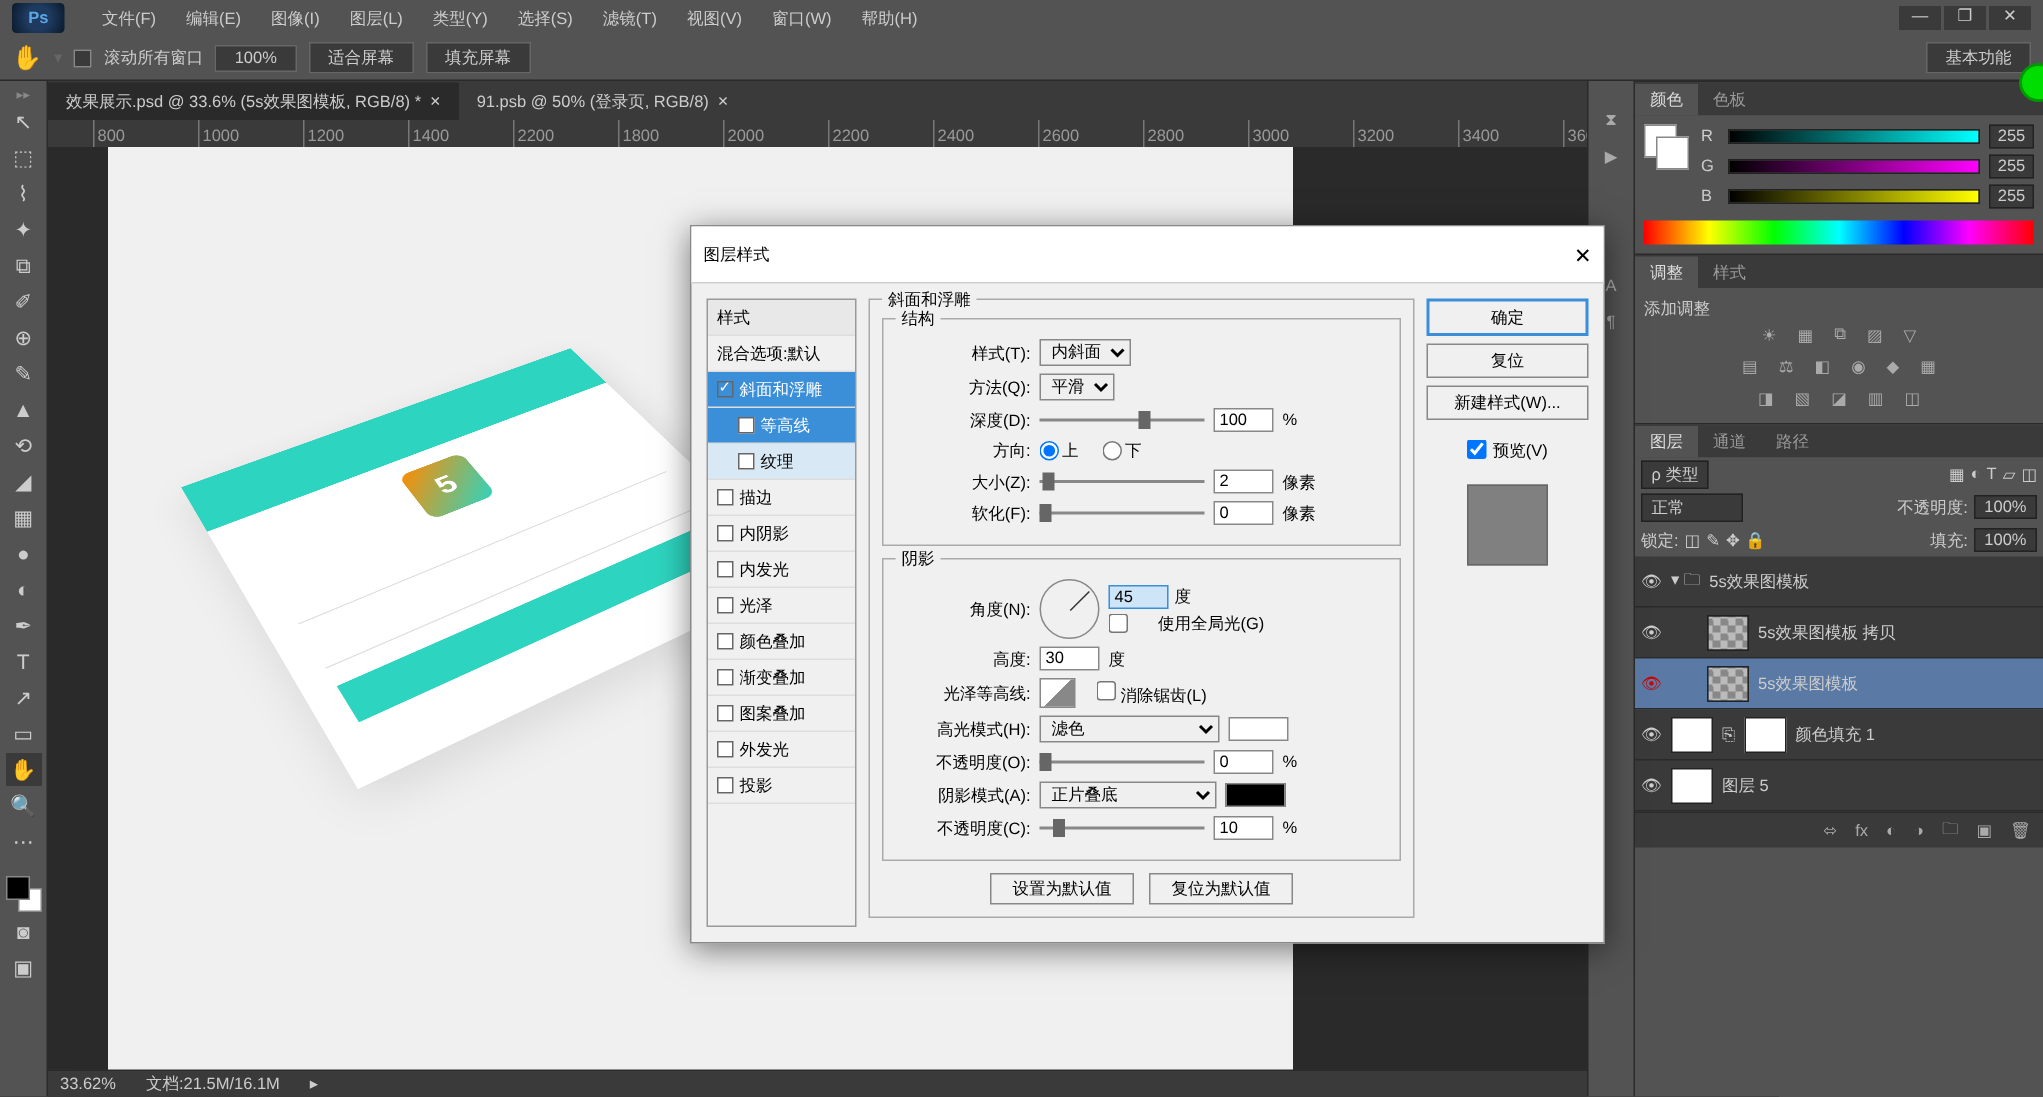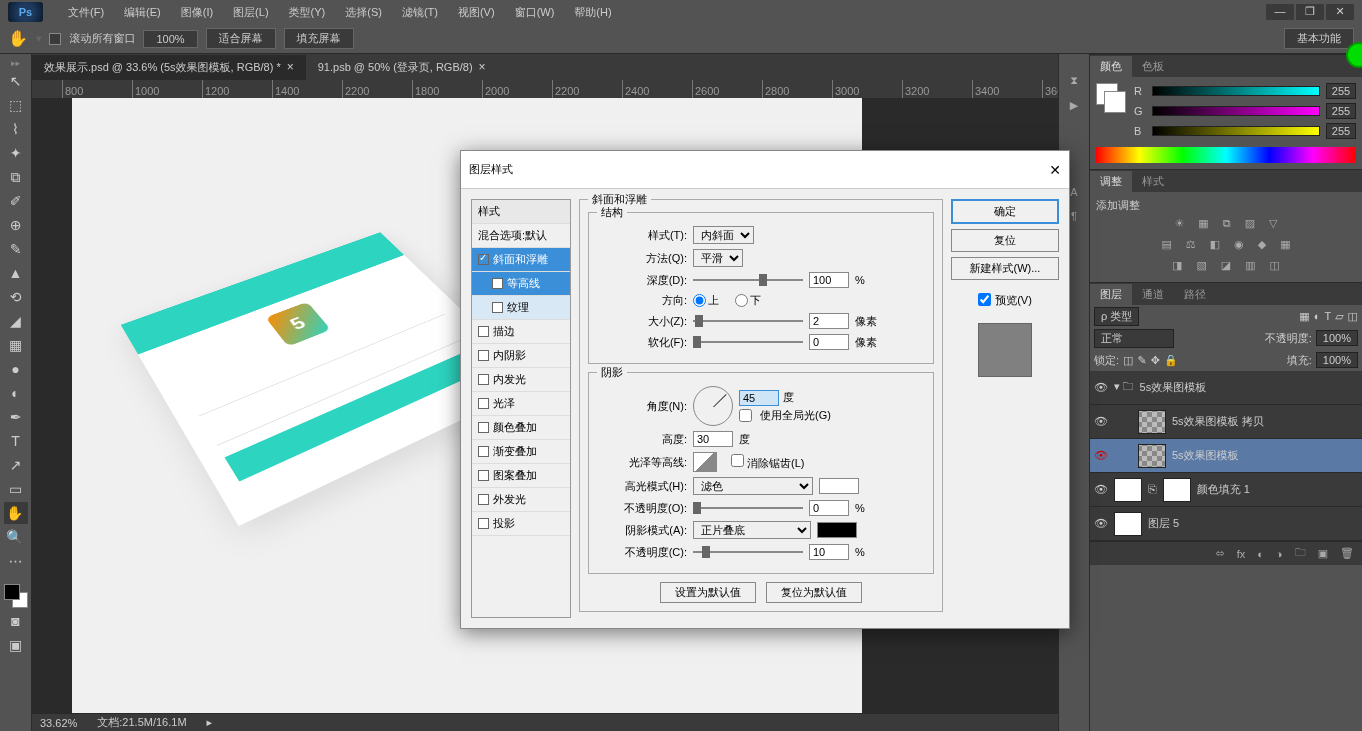--- a/index.html
+++ b/index.html
@@ -303,21 +303,21 @@
         <div class="controls-row">
           <span class="dropdown">ρ 类型</span>
           <span style="flex:1"></span>
           <span>▦</span>
           <span>◐</span>
           <span>T</span>
           <span>▱</span>
           <span>◫</span>
         </div>
         <div class="controls-row">
-          <span class="dropdown" style="width:80px">正常</span>
+          <span class="dropdown" style="width:68px">正常</span>
           <span style="flex:1"></span>
           <span>不透明度:</span>
           <span class="dropdown">100%</span>
         </div>
         <div class="controls-row">
           <span>锁定:</span>
           <span>◫</span>
           <span>✎</span>
           <span>✥</span>
           <span>🔒</span>
@@ -478,21 +478,21 @@
           <span class="sublegend">阴影</span>
           <div style="margin-top:-10px">
           <div class="frow">
                 <span class="label">角度(N):</span>
             <div class="angle-dial"></div>
             <div>
               <div style="display:flex;align-items:center;gap:4px">
                     <input type="text" class="highlighted" value="45" style="">
                     <span>度</span>
                   </div>
-              <div style="display:flex;align-items:center;gap:8px;margin-top:2px">
+              <div style="display:flex;align-items:center;gap:20px;margin-top:2px">
                     <input type="checkbox" style="">
                     <span>使用全局光(G)</span>
                   </div>
             </div>
           </div>
           <div class="frow">
                 <span class="label">高度:</span>
                 <input type="text" value="30" style="">
                 <span>度</span>
               </div>

